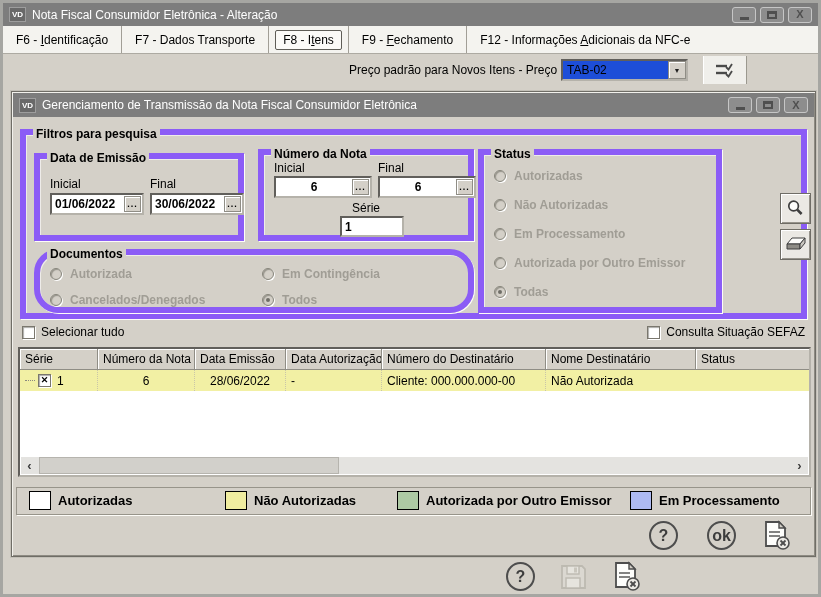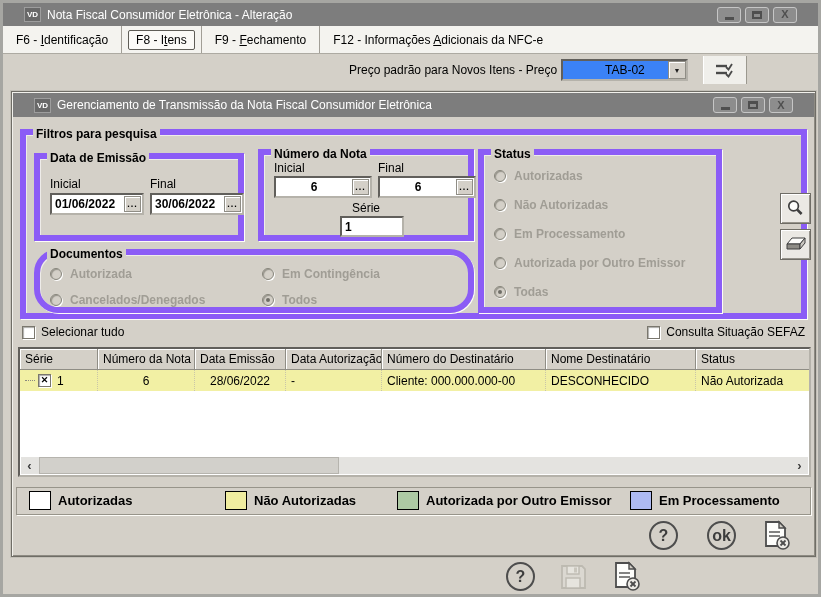--- a/index.html
+++ b/index.html
@@ -3,41 +3,41 @@
 <meta charset="utf-8">
 <style>
   html,body{margin:0;padding:0;background:#ffffff;}
   *{box-sizing:border-box;}
   .screen{
     position:relative;width:821px;height:597px;overflow:hidden;
     background:#d4d0c8;border:3px solid #a6a6a2;
     font-family:"Liberation Sans",sans-serif;font-size:12px;color:#000;
   }
   
-  .titlebar{height:23px;background:#7d7d7d;display:flex;align-items:center;padding:0 21px;gap:6px;}
+  .titlebar{height:23px;background:#7d7d7d;display:flex;align-items:center;padding:0 6px;gap:6px;}
   .app-icon{width:17px;height:15px;background:#696969;border:1px solid #9d9d9d;color:#fff;
     font-size:8px;font-weight:bold;display:flex;align-items:center;justify-content:center;flex:none;}
   .titlebar .ttl{color:#fff;font-size:12px;flex:1;white-space:nowrap;overflow:hidden;}
   .winbtns{display:flex;gap:4px;flex:none;}
   .winbtn{width:24px;height:16px;background:#8d8d8d;border:1px solid #c6c6c6;border-radius:3px;
     display:flex;align-items:center;justify-content:center;color:#4f4f4f;font-weight:bold;font-size:11px;line-height:1;}
   .glyph-min{width:9px;height:3px;background:#4f4f4f;margin-top:7px;}
   .glyph-max{width:10px;height:8px;border:2px solid #4f4f4f;border-top-width:3px;}
   
   .tabbar{height:28px;background:#f4f3ef;border-bottom:1px solid #adaaa2;display:flex;align-items:stretch;}
   .tab{display:flex;align-items:center;padding:0 13px;white-space:nowrap;}
   .tab + .tab{border-left:1px solid #a19e96;}
   .tab.selected{padding:0 6px;}
   .tabbox{border:1px solid #5f5d57;border-radius:2px;padding:2px 7px;background:#fbfaf7;}
   u{text-decoration:underline;}
   
   .price-row{position:relative;height:33px;}
   .price-label{position:absolute;top:9px;left:346px;white-space:nowrap;}
-  .combo{position:absolute;left:558px;top:5px;width:127px;height:22px;background:#3b82f6;
-    border:2px inset #b5b2aa;display:flex;align-items:stretch;padding-left:38px;}
+  .combo{position:absolute;left:558px;top:5px;width:127px;height:22px;background:#1d4ed8;
+    border:2px inset #b5b2aa;display:flex;align-items:stretch;}
   .combo .cval{flex:1;display:flex;align-items:center;padding-left:4px;}
   .combo .drop{width:18px;background:#d4d0c8;border:1px solid #8f8d85;box-shadow:inset 1px 1px 0 #fff;
     display:flex;align-items:center;justify-content:center;font-size:7px;color:#1e1e1e;}
   .checklist-btn{position:absolute;left:701px;top:2px;width:42px;height:28px;background:#f0efeb;
     box-shadow:-1px 0 0 #fff,1px 0 0 #9b988f;display:flex;align-items:center;justify-content:center;}
   
   .manager{position:absolute;left:8px;top:88px;width:805px;height:466px;background:#d4d0c8;
     border:1px solid #6f6d66;box-shadow:inset 1px 1px 0 #f2f1ec, inset -1px -1px 0 #8e8b83, 0 0 0 1px #c3c0b8;}
   .manager .titlebar{height:24px;margin:1px;}
   .mbody{position:absolute;left:2px;top:27px;right:2px;bottom:2px;}
@@ -113,20 +113,23 @@
       <div class="winbtn">
           <span>X</span>
         </div>
     </div>
   </div>
 
   <div class="tabbar">
     <div class="tab">
         <span><span>F6 - </span><u>I</u><span>dentificação</span></span>
       </div>
+    <div class="tab">
+        <span><span>F7 - Dados Transporte</span><u></u><span></span></span>
+      </div>
     <div class="tab selected">
         <span class="tabbox"><span>F8 - I</span><u>t</u><span>ens</span></span>
       </div>
     <div class="tab">
         <span><span>F9 - </span><u>F</u><span>echamento</span></span>
       </div>
     <div class="tab">
         <span><span>F12 - Informações </span><u>A</u><span>dicionais da NFC-e</span></span>
       </div>
   </div>
@@ -284,21 +287,20 @@
             <span class="treedash"></span>
             <span class="checkbox">
                 <span>✕</span>
               </span>
             <span style="margin-left:6px;">1</span>
           </div>
           <div class="dc ctr" style="width:97px;">6</div>
           <div class="dc ctr" style="width:91px;">28/06/2022</div>
           <div class="dc" style="width:96px;">-</div>
           <div class="dc" style="width:164px;">Cliente: 000.000.000-00</div>
-          <div class="dc" style="width:150px;">DESCONHECIDO</div>
           <div class="dc" style="flex:1;border-right:0;">Não Autorizada</div>
         </div>
         <div class="hscroll">
           <span class="harrow l">‹</span>
           <span class="hthumb"></span>
           <span class="harrow r">›</span>
         </div>
       </div>
 
       <div class="legendbar">

